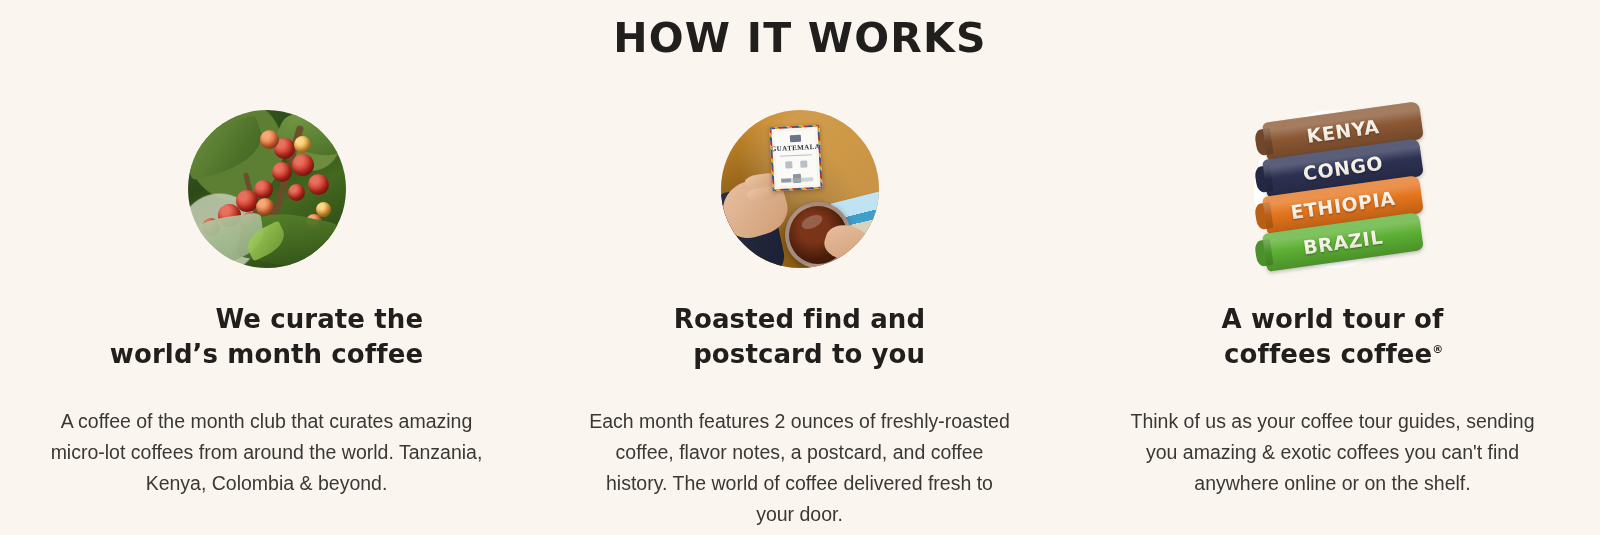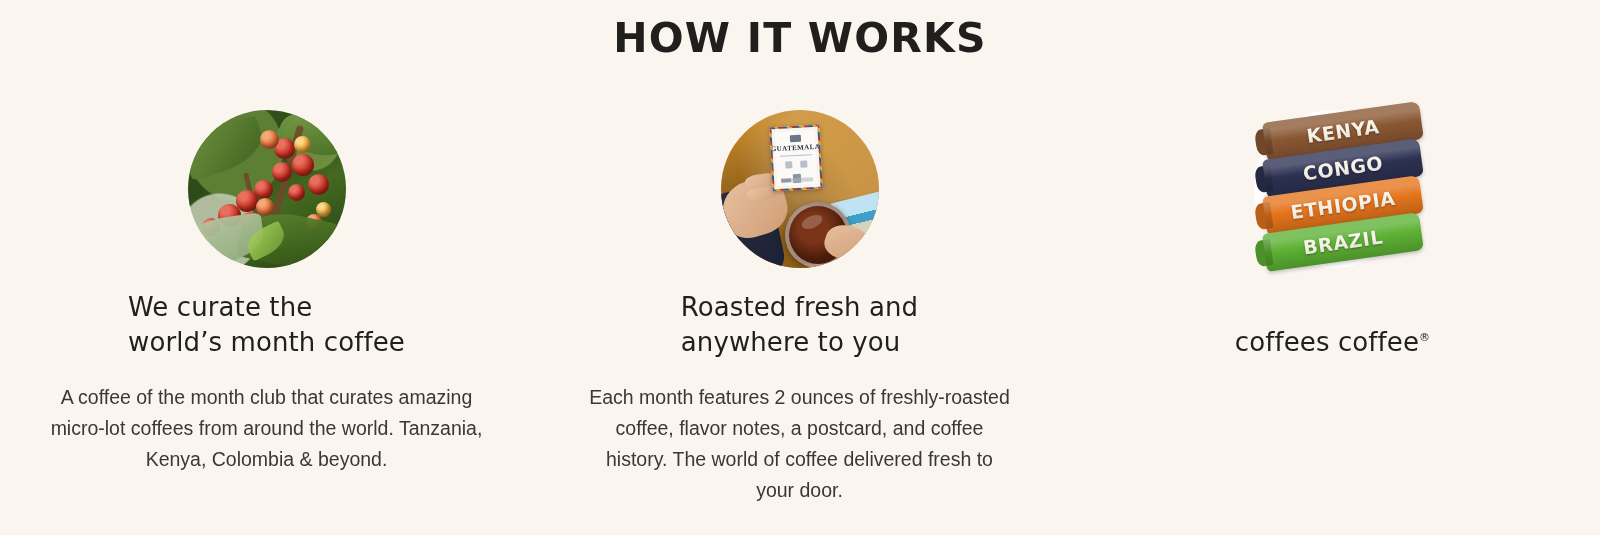--- a/index.html
+++ b/index.html
@@ -271,26 +271,26 @@
   }
   .bag.b-kenya   { top: 6px;   background: #8a5733; }
   .bag.b-congo   { top: 43px;  background: #2d3152; }
   .bag.b-ethiopia{ top: 80px;  background: #e4741b; }
   .bag.b-brazil  { top: 117px; background: #5cb033; }
 
   
   .heading {
     font-family: "DejaVu Sans", sans-serif;
     font-size: 26px;
-    font-weight: 400;
+    font-weight: 700;
     line-height: 35px;
     color: #211f1d;
-    text-align: left;
+    text-align: right;
     letter-spacing: .1px;
-    margin: 4px;
+    margin: 16px;
     max-width: 420px;
   }
   .heading sup {
     font-size: 11px;
     vertical-align: super;
     line-height: 0;
   }
   .body {
     margin: 18px 0 0 0;
     font-size: 19.5px;
@@ -368,22 +368,22 @@
               <div class="card-foot"></div>
             </div>
           </div>
           <div class="cup">
             <div class="cup-gloss"></div>
           </div>
           <div class="hand h2"></div>
         </div>
       </div>
       <h3 class="heading">
-        <span>Roasted fresh and</span><br>
-        <span>anywhere to you</span>
+        <span>Roasted find and</span><br>
+        <span>postcard to you</span>
       </h3>
       <p class="body">Each month features 2 ounces of freshly-roasted coffee, flavor notes, a postcard, and coffee history. The world of coffee delivered fresh to your door.</p>
     </div>
 
     <div class="col col-3">
       <div class="media">
         <div class="circle photo-bags"></div>
         <div class="bags">
           <div class="bag b-kenya">
             <span class="bag-label">KENYA</span>
@@ -397,19 +397,20 @@
             <span class="bag-label">ETHIOPIA</span>
             <span class="bag-gloss"></span>
           </div>
           <div class="bag b-brazil">
             <span class="bag-label">BRAZIL</span>
             <span class="bag-gloss"></span>
           </div>
         </div>
       </div>
       <h3 class="heading">
-        <br>
+        <span>A world tour of</span><br>
         <span>coffees coffee</span><sup>®</sup>
       </h3>
+      <p class="body">Think of us as your coffee tour guides, sending you amazing &amp; exotic coffees you can't find anywhere online or on the shelf.</p>
     </div>
 
   </div>
 </div>
 
 </body></html>

